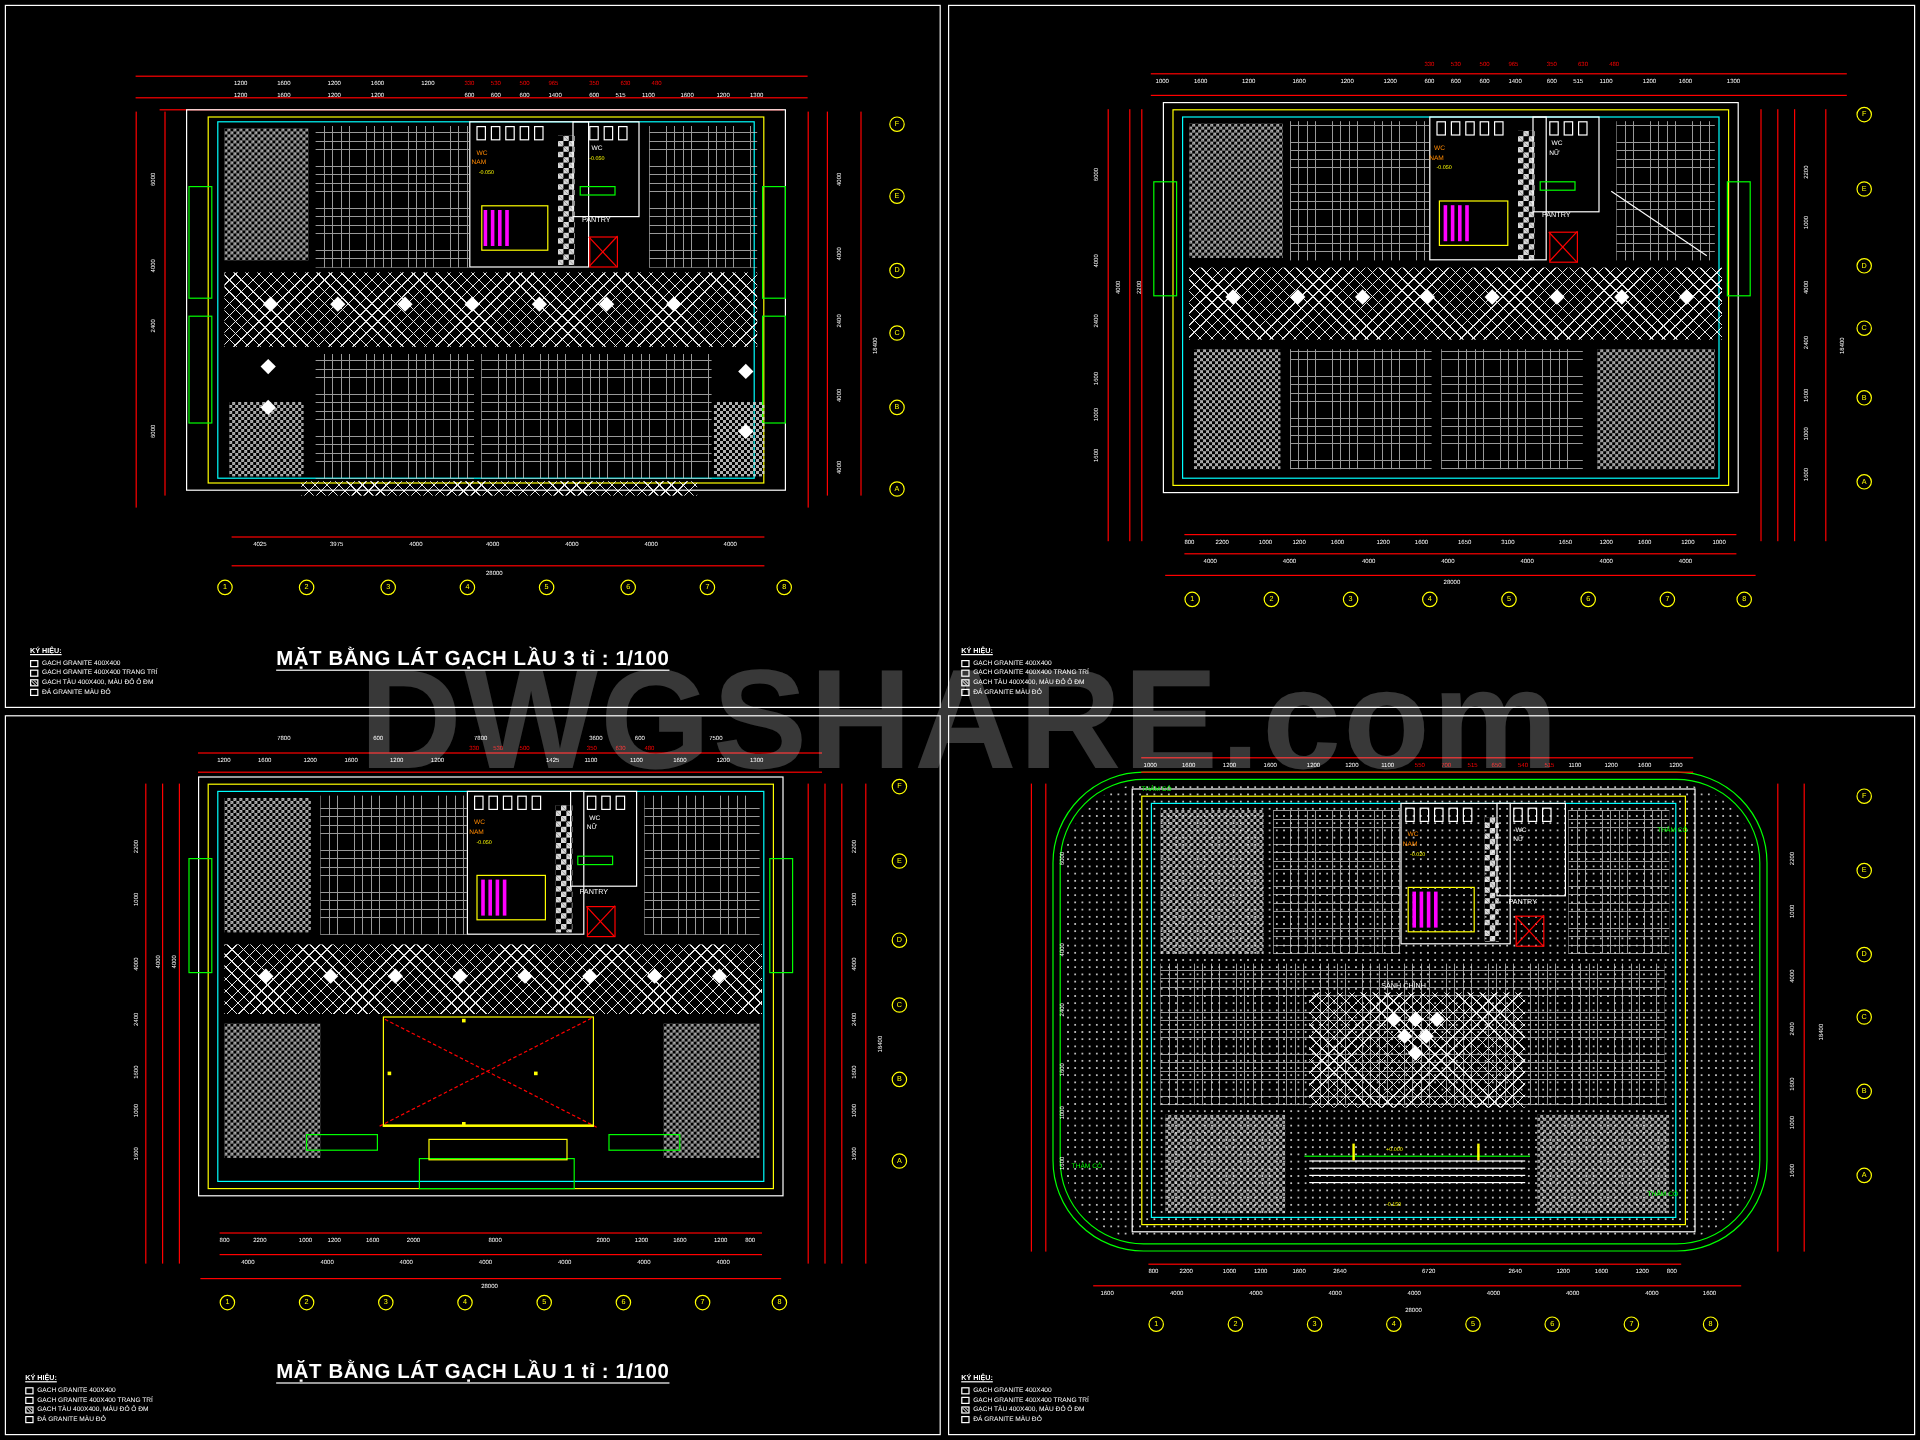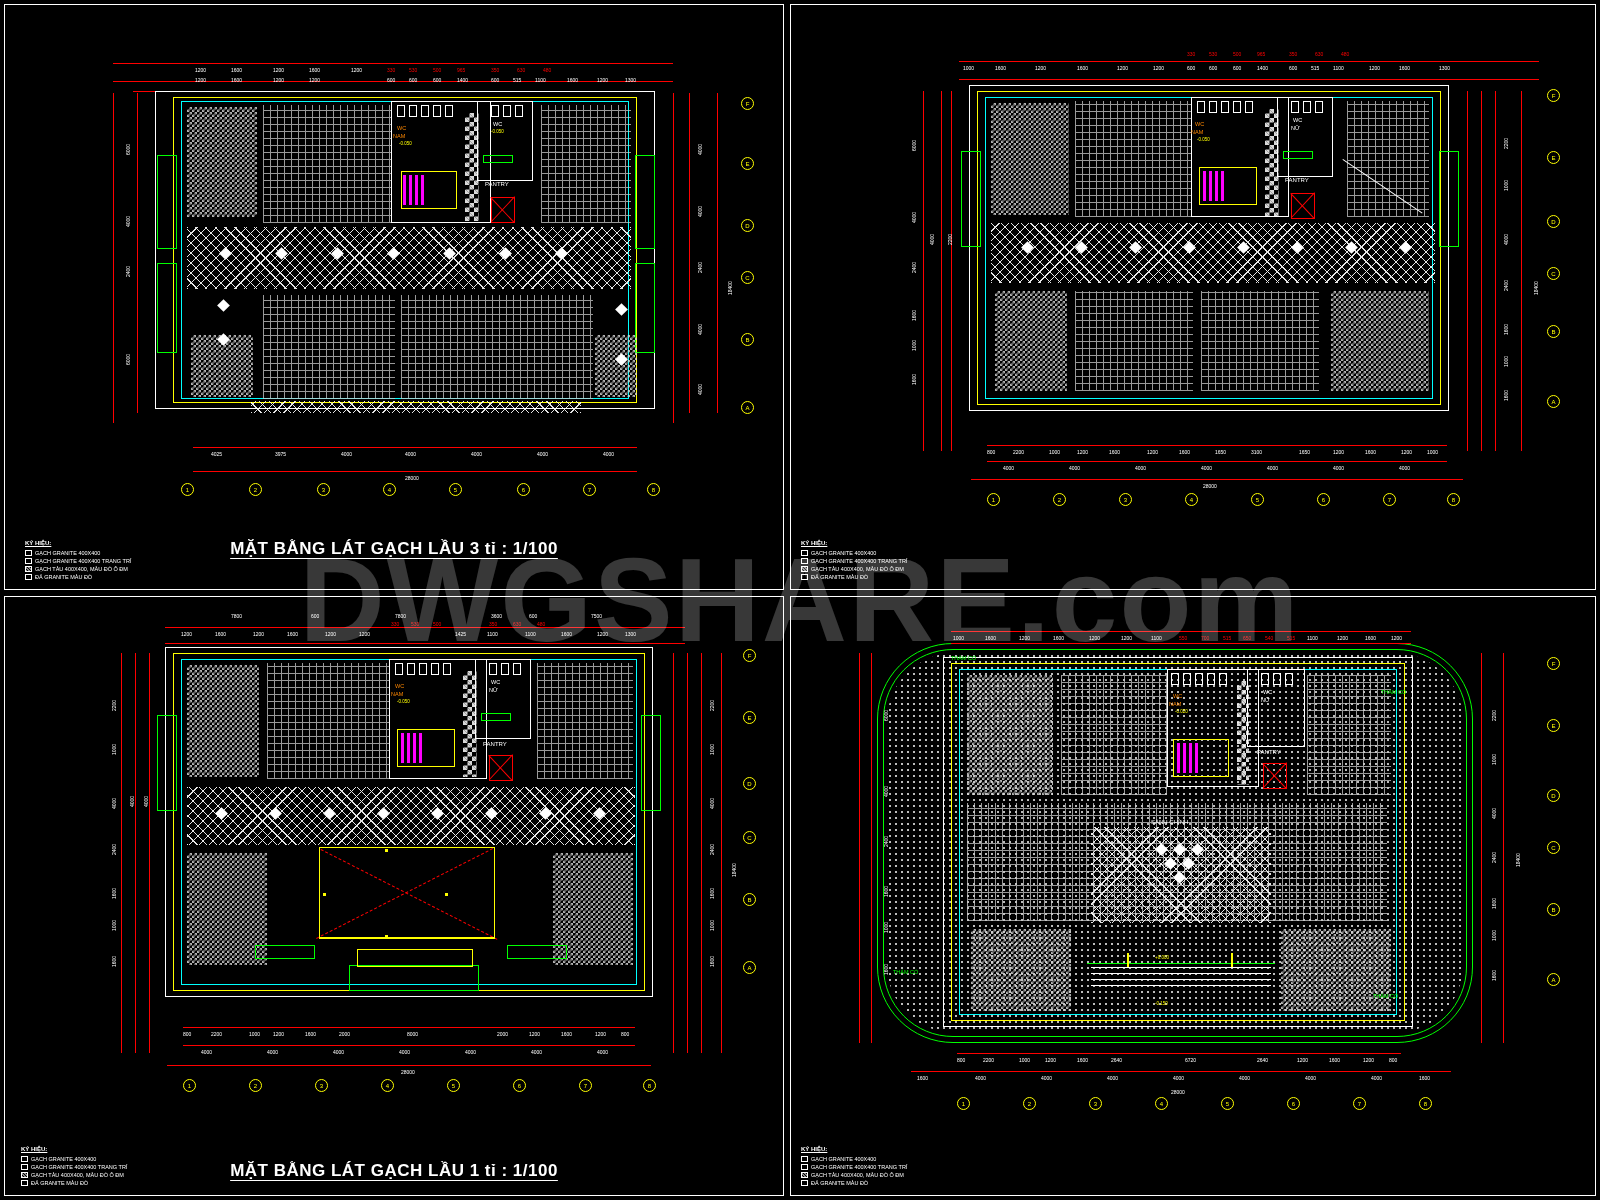--- a/index.html
+++ b/index.html
@@ -582,21 +582,21 @@
       <div class="lg-row">
           <span class="sw s3"></span>
           <span>GẠCH TÀU 400X400, MÀU ĐỎ Ô ĐM</span>
         </div>
       <div class="lg-row">
           <span class="sw s4"></span>
           <span>ĐÁ GRANITE MÀU ĐỎ</span>
         </div>
     </div>
 
-    <div class="title" style="top:564px;"><u>MẶT BẰNG LÁT GẠCH LẦU 1 tỉ : 1/100</u></div>
+    <div class="title" style="top:536px;"><u>MẶT BẰNG LÁT GẠCH LẦU 1 tỉ : 1/100</u></div>
   </div>
 
   <div class="quad q-br">
 
     <div class="border-gr" style="left:86px;top:46px;width:596px;height:400px;border-radius:76px;"></div>
     <div class="border-gr" style="left:92px;top:52px;width:584px;height:388px;border-radius:70px;"></div>
     <div class="tile-dots" style="left:96px;top:56px;width:576px;height:380px;border-radius:68px;"></div>
 
     <div class="border-wh" style="left:152px;top:60px;width:470px;height:370px;"></div>
     <div class="border-yl" style="left:160px;top:66px;width:454px;height:358px;"></div>

